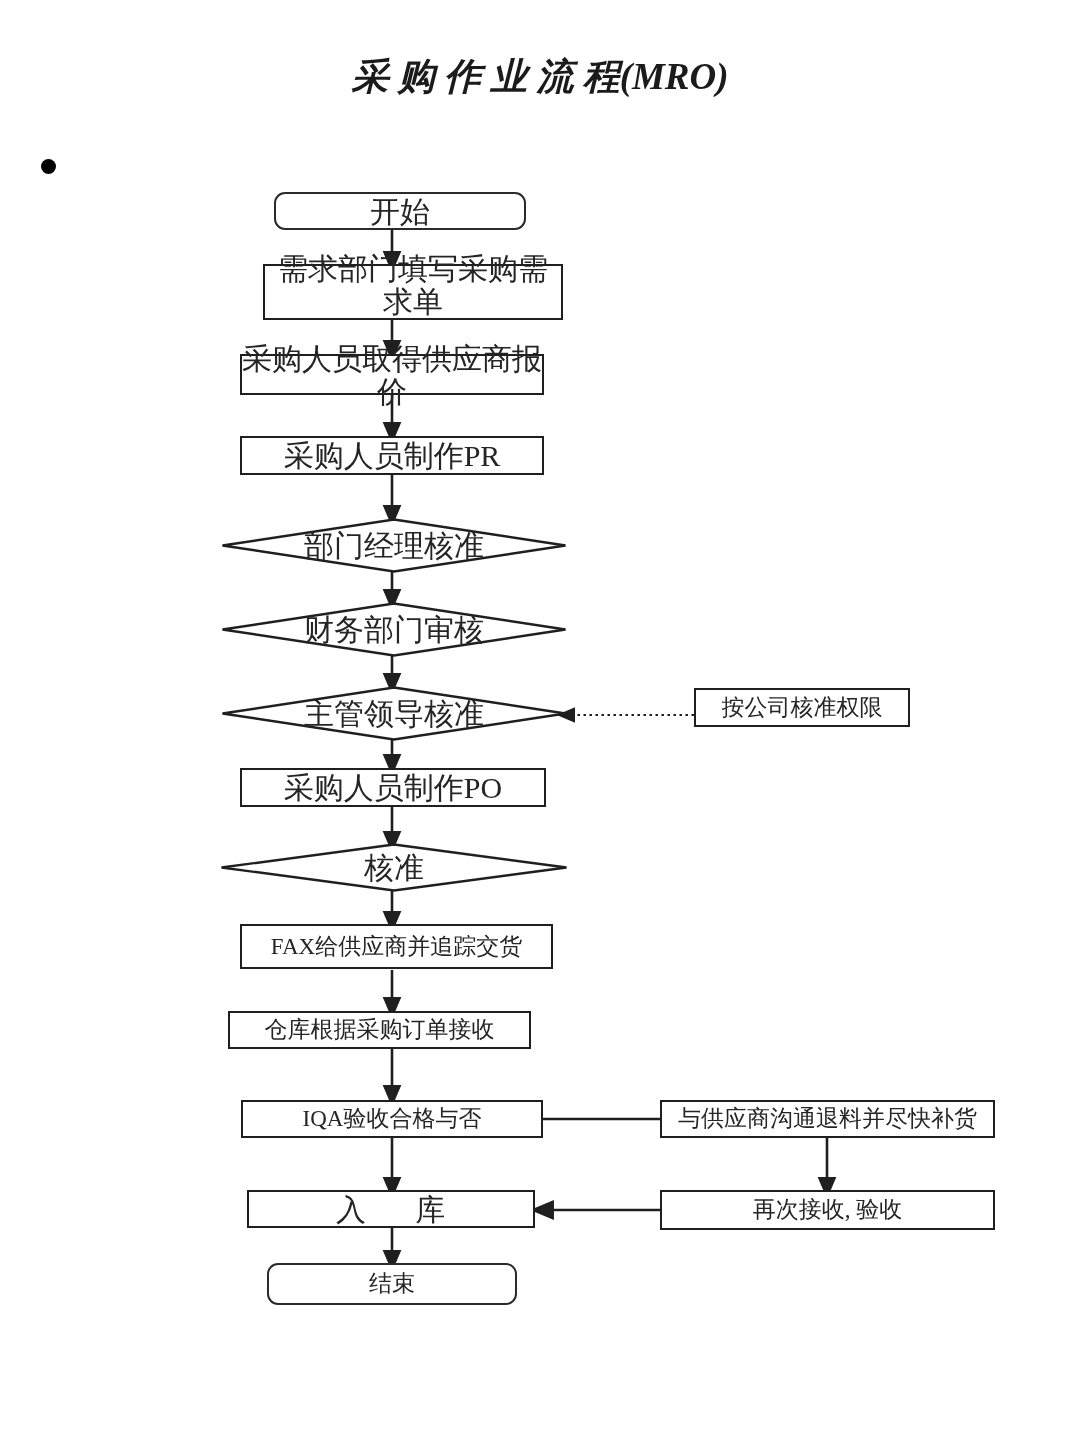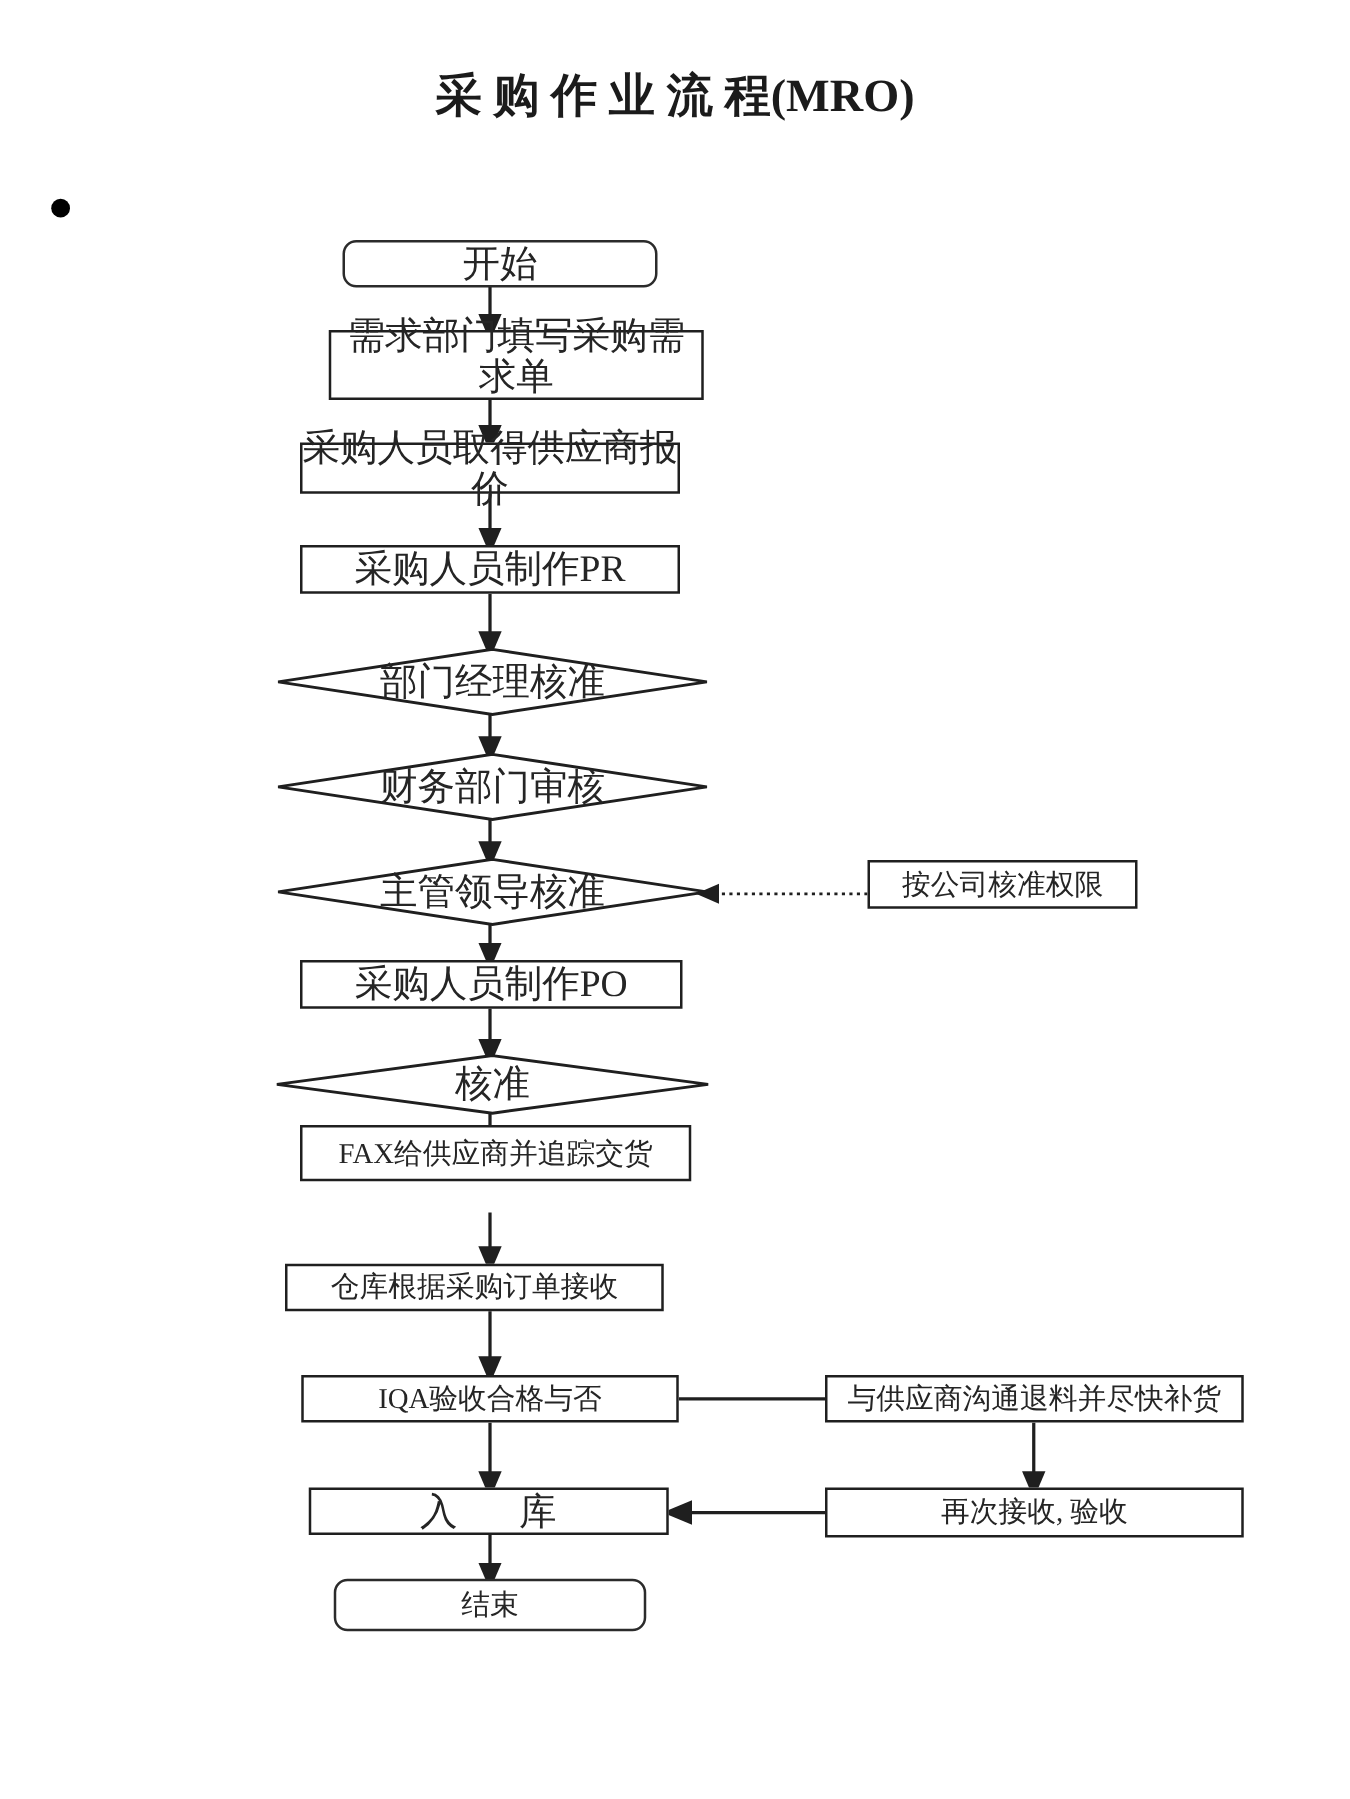--- a/index.html
+++ b/index.html
@@ -23,20 +23,21 @@
     position: absolute;
     left: 0;
     top: 52px;
     width: 1080px;
     text-align: center;
     font-size: 37px;
     font-weight: 600;
     letter-spacing: 0px;
     color: #1b1b1b;
     white-space: pre;
+    font-style: italic;
   }
   
   .bullet {
     position: absolute;
     left: 41px;
     top: 159px;
     width: 15px;
     height: 15px;
     border-radius: 50%;
     background: #000000;
@@ -193,21 +194,21 @@
     <span>采购人员制作PO</span>
   </div>
 
   <div class="node diamond fs-lg" style="left:220px; top:843px; width:348px; height:49px;">
     <svg width="348" height="49" viewBox="0 0 348 49" xmlns="http://www.w3.org/2000/svg">
       <polygon points="174,1.5 346.5,24.5 174,47.5 1.5,24.5" fill="#ffffff" stroke="#1f1f1f" stroke-width="2.4"></polygon>
     </svg>
     <span class="dtext">核准</span>
   </div>
 
-  <div class="node rect fs-md" style="left:240px; top:900px; width:313px; height:45px;">
+  <div class="node rect fs-md" style="left:240px; top:924px; width:313px; height:45px;">
     <span>FAX给供应商并追踪交货</span>
   </div>
 
   <div class="node rect fs-md" style="left:228px; top:1011px; width:303px; height:38px;">
     <span>仓库根据采购订单接收</span>
   </div>
 
   <div class="node rect fs-md" style="left:241px; top:1100px; width:302px; height:38px;">
     <span>IQA验收合格与否</span>
   </div>

